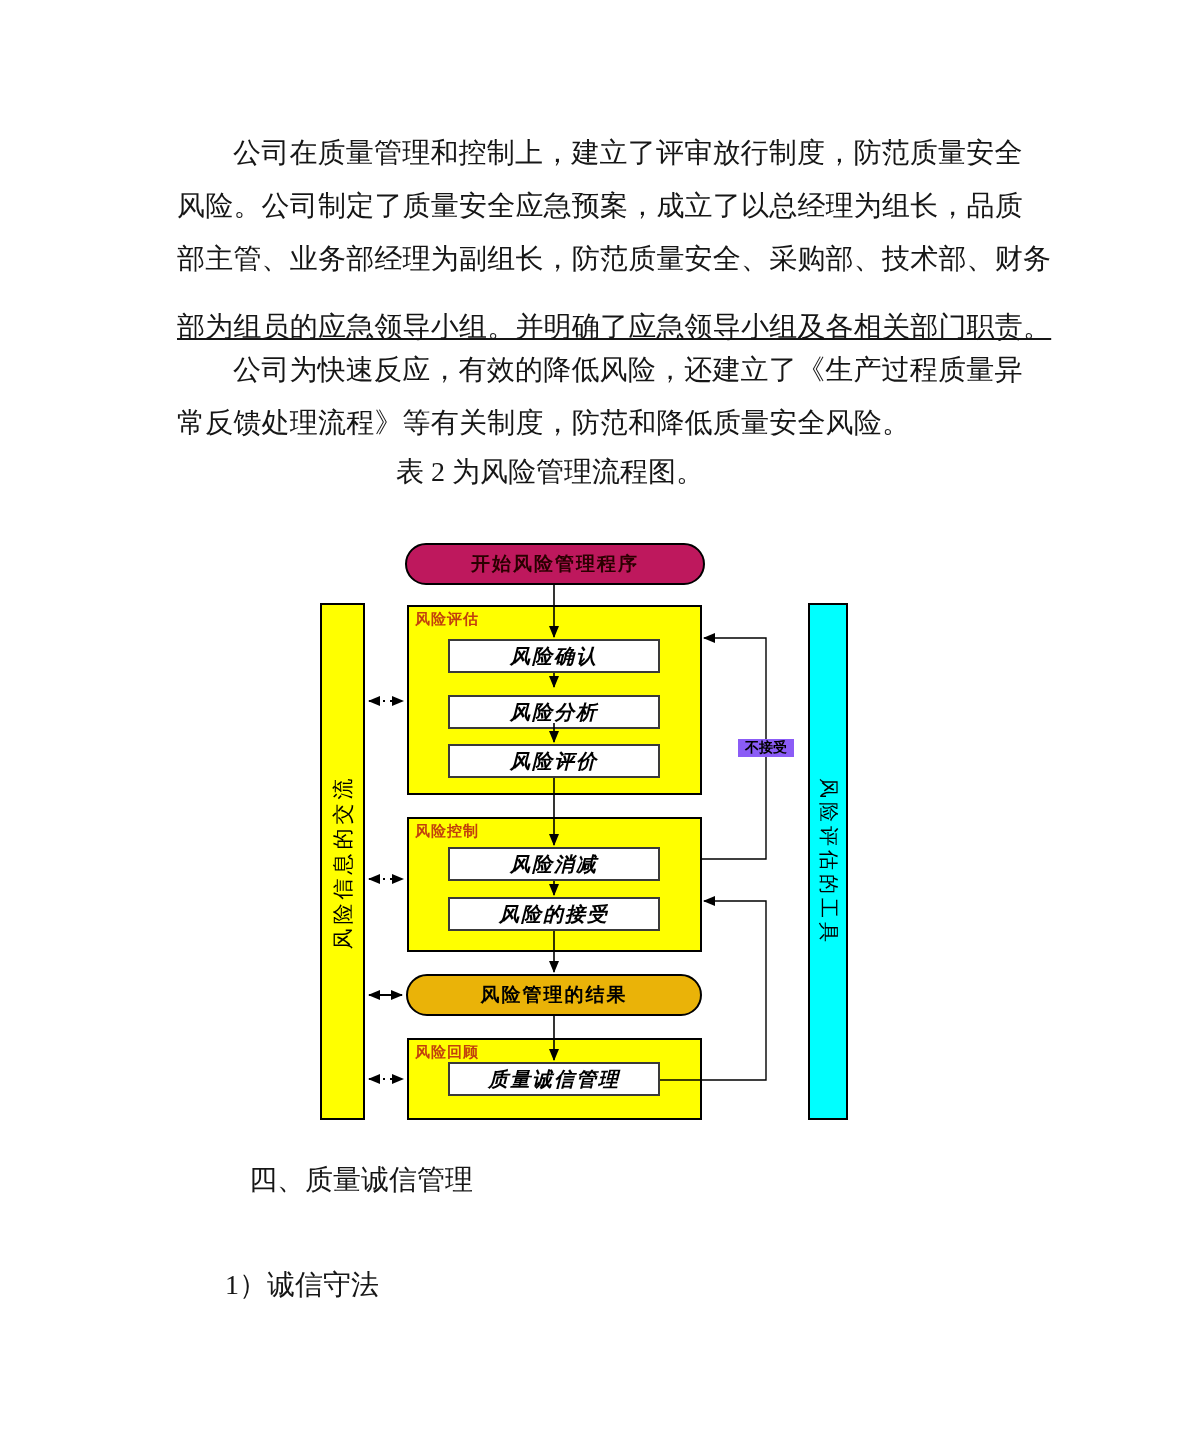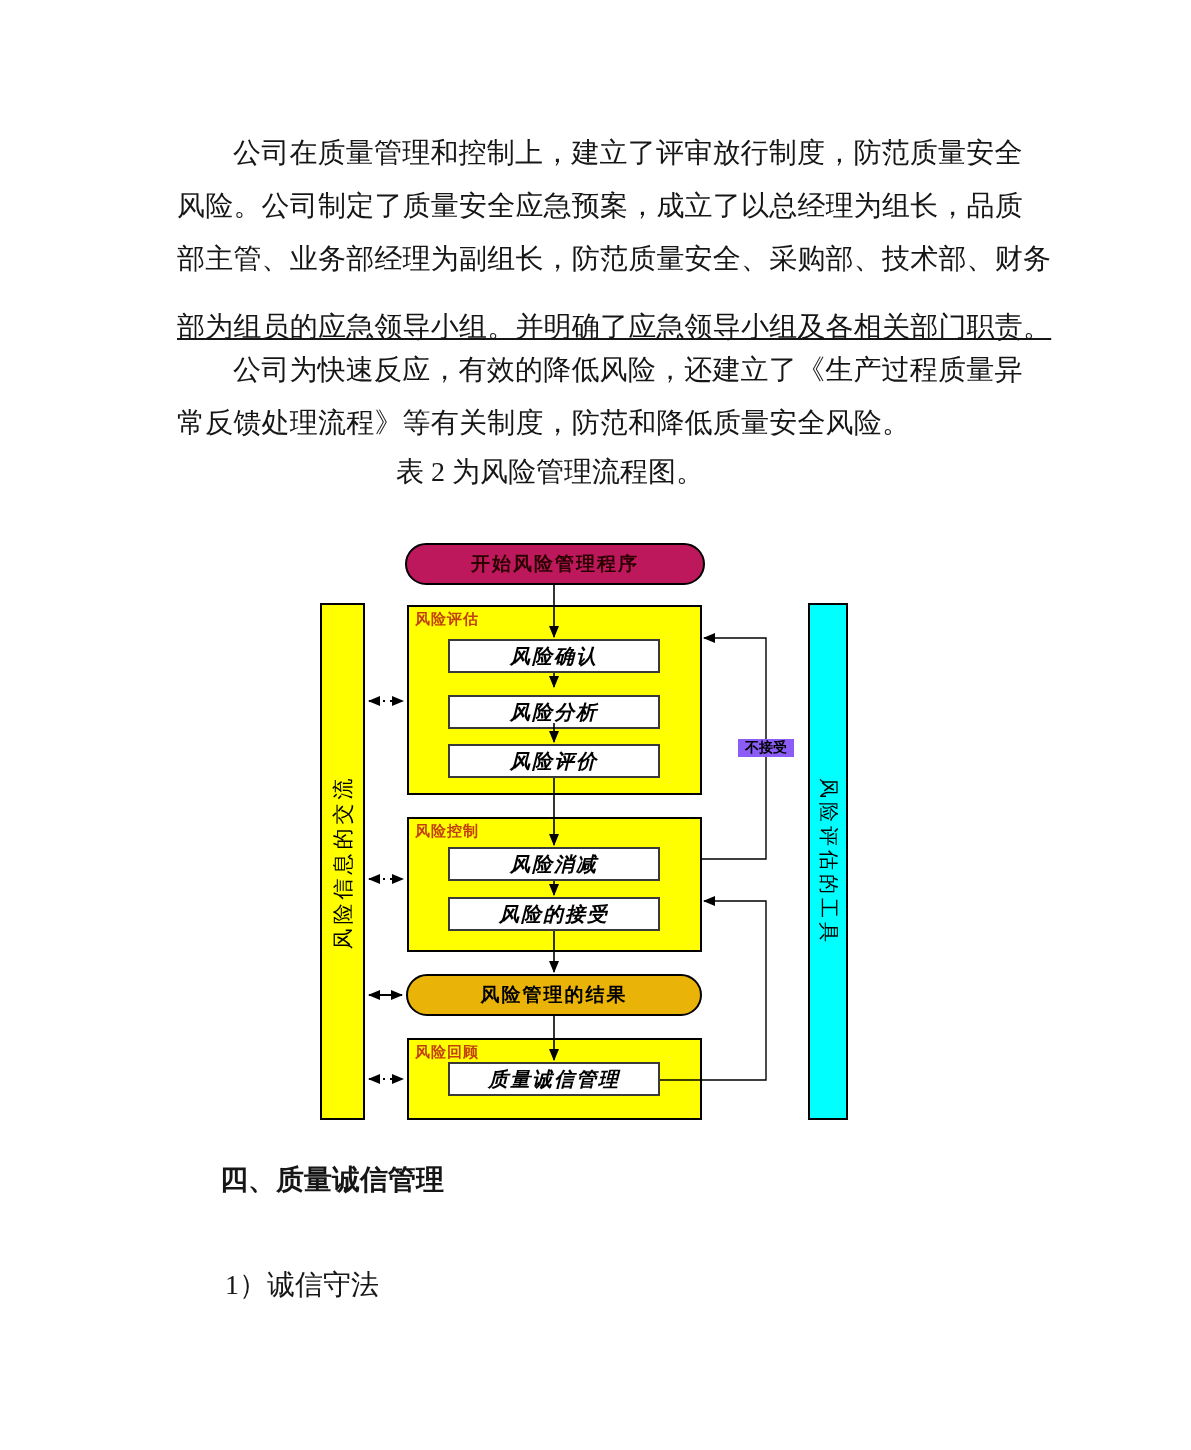--- a/index.html
+++ b/index.html
@@ -129,16 +129,16 @@
       <path d="M69,166 L103,166" stroke="#000" stroke-width="1.8" stroke-dasharray="2 5" fill="none" marker-start="url(#arr)" marker-end="url(#arr)"></path>
       <path d="M69,344 L103,344" stroke="#000" stroke-width="1.8" stroke-dasharray="2 5" fill="none" marker-start="url(#arr)" marker-end="url(#arr)"></path>
       <path d="M69,544 L103,544" stroke="#000" stroke-width="1.8" stroke-dasharray="2 5" fill="none" marker-start="url(#arr)" marker-end="url(#arr)"></path>
 
       <path d="M69,460 L102,460" stroke="#000" stroke-width="1.8" fill="none" marker-start="url(#arr)" marker-end="url(#arr)"></path>
     </svg>
 
     <div class="reject">不接受</div>
   </div>
 
-  <div class="heading" style="left:220px;top:1161px;font-weight:bold;">四、质量诚信管理</div>
+  <div class="heading" style="left:249px;top:1161px;">四、质量诚信管理</div>
   <div class="heading" style="left:225px;top:1266px;">1）诚信守法</div>
 
 </div>
 
 </body></html>

